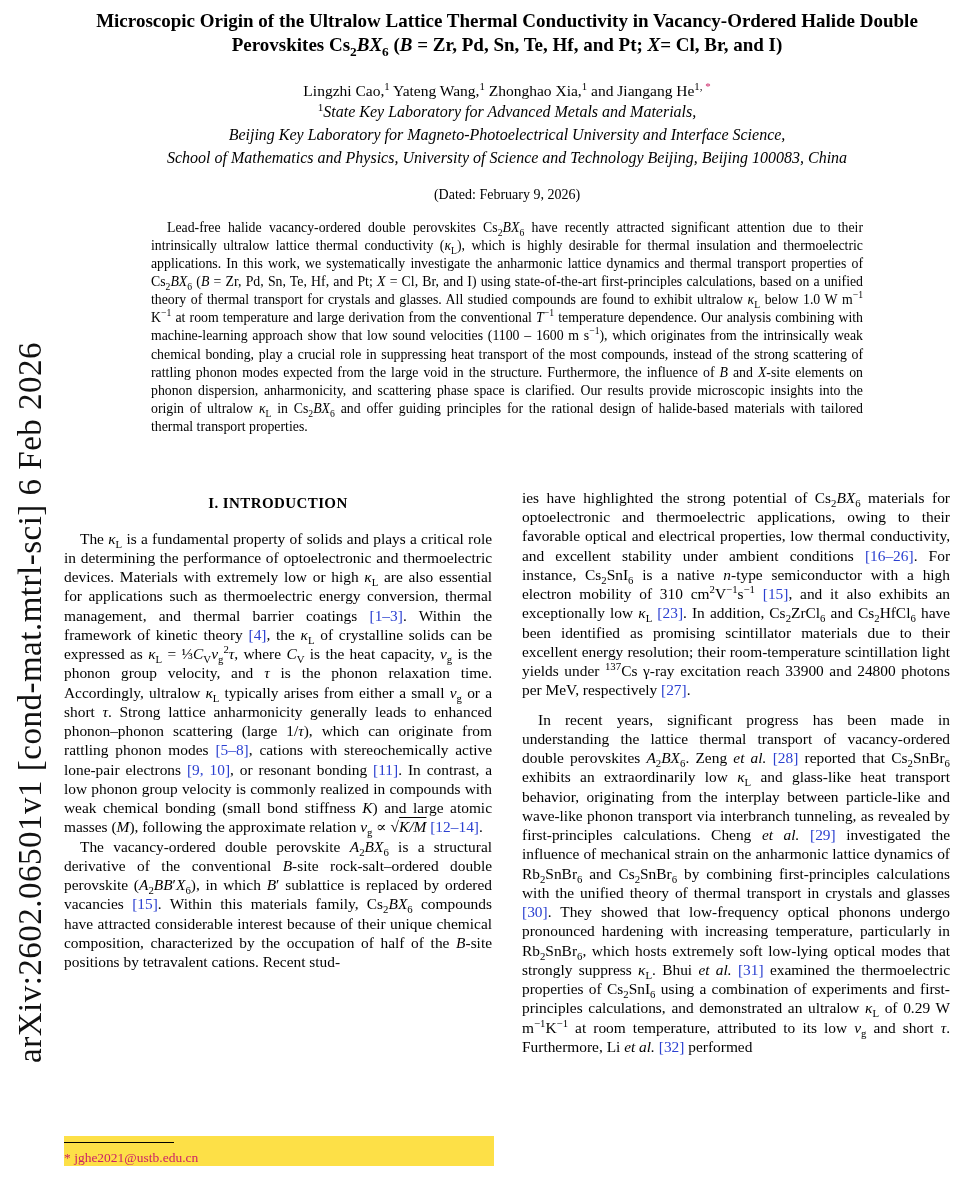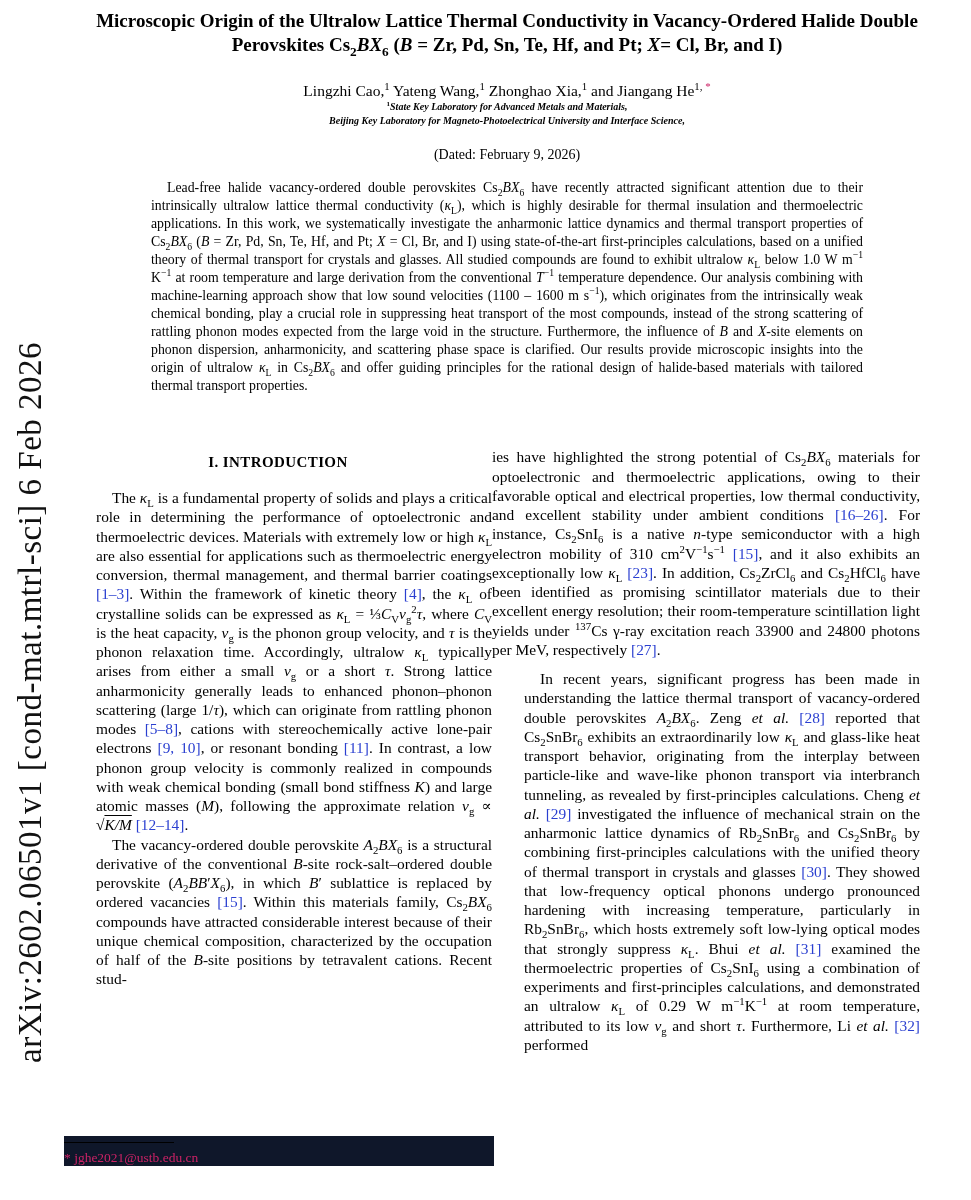--- a/index.html
+++ b/index.html
@@ -17,61 +17,62 @@
     transform-origin: 0 0; transform: rotate(-90deg);
     white-space: nowrap; font-size: 33px; letter-spacing: 0.5px;
     color: #111;
   }
   .content { position: absolute; left: 64px; top: 0; width: 886px; }
   .title {
     font-size: 19px; font-weight: bold; text-align: center;
     margin: 9px 0 16px 0; line-height: 1.25;
   }
   .authors { text-align: center; font-size: 15.5px; margin-top: 25px; }
-  .affil { text-align: center; font-style: italic; font-size: 10px; line-height: 1.45; font-weight: bold; }
+  .affil { text-align: center; font-style: italic; font-size: 16px; line-height: 1.45; }
   .affil sup, .authors sup { font-style: normal; }
   .dated { text-align: center; font-size: 14px; margin-top: 18px; }
   .abstract {
     width: 712px; margin: 16px auto 0; text-align: justify;
     font-size: 13.8px; line-height: 1.31; text-indent: 16px; font-family: Liberation Serif, serif;
   }
-  .columns { display: flex; margin-top: 52px; height: 690px; overflow: hidden; }
+  .columns { display: flex; gap: 30px; margin-top: 52px; height: 690px; overflow: hidden; }
   .col { width: 428px; text-align: justify; font-size: 15.4px; line-height: 1.25; }
   .sec {
     font-size: 15px; text-align: center; font-weight: bold;
     margin: 6px 0 16px 0; letter-spacing: 0.4px;
   }
   p { margin: 0; }
-  p.indent { text-indent: 16px; margin-left: 32px; }
+  p.indent { text-indent: 16px; }
   .cite { color: var(--citation_link, #2a3fd0); }
   .star { color: var(--url_link, #cc2266); }
   .ovl { text-decoration: overline; }
   sup, sub { line-height: 0; font-size: 70%; }
   .footnote {
     position: absolute; left: 0; top: 1136px; width: 430px;
-    background: #0f172a; font-size: 13.5px; padding-top: 6px; z-index: 2;
+    background: #fde047; font-size: 13.5px; padding-top: 6px; z-index: 2;
   }
   .fn-rule { width: 110px; border-top: 1.2px solid #000; margin-bottom: 7px; }
   .email { color: var(--url_link, #cc2266); text-decoration: none; cursor: pointer; }
 </style>
 </head>
 <body>
 
 <div class="page">
 
   <div class="arxiv-stamp">arXiv:2602.06501v1 [cond-mat.mtrl-sci] 6 Feb 2026</div>
 
   <div class="content">
 
     <h1 class="title">Microscopic Origin of the Ultralow Lattice Thermal Conductivity in Vacancy-Ordered Halide Double Perovskites Cs<sub>2</sub><i>BX</i><sub>6</sub> (<i>B</i> = Zr, Pd, Sn, Te, Hf, and Pt; <i>X</i>= Cl, Br, and I)</h1>
 
     <div class="authors">Lingzhi Cao,<sup>1</sup> Yateng Wang,<sup>1</sup> Zhonghao Xia,<sup>1</sup> and Jiangang He<sup>1, <span class="star">*</span></sup></div>
 
     <div class="affil"><sup>1</sup>State Key Laboratory for Advanced Metals and Materials,</div>
     <div class="affil">Beijing Key Laboratory for Magneto-Photoelectrical University and Interface Science,</div>
+    <div class="affil">School of Mathematics and Physics, University of Science and Technology Beijing, Beijing 100083, China</div>
 
     <div class="dated">(Dated: February 9, 2026)</div>
 
     <div class="abstract">Lead-free halide vacancy-ordered double perovskites Cs<sub>2</sub><i>BX</i><sub>6</sub> have recently attracted significant attention due to their intrinsically ultralow lattice thermal conductivity (<i>κ</i><sub>L</sub>), which is highly desirable for thermal insulation and thermoelectric applications. In this work, we systematically investigate the anharmonic lattice dynamics and thermal transport properties of Cs<sub>2</sub><i>BX</i><sub>6</sub> (<i>B</i> = Zr, Pd, Sn, Te, Hf, and Pt; <i>X</i> = Cl, Br, and I) using state-of-the-art first-principles calculations, based on a unified theory of thermal transport for crystals and glasses. All studied compounds are found to exhibit ultralow <i>κ</i><sub>L</sub> below 1.0 W m<sup>−1</sup> K<sup>−1</sup> at room temperature and large derivation from the conventional <i>T</i><sup>−1</sup> temperature dependence. Our analysis combining with machine-learning approach show that low sound velocities (1100 – 1600 m s<sup>−1</sup>), which originates from the intrinsically weak chemical bonding, play a crucial role in suppressing heat transport of the most compounds, instead of the strong scattering of rattling phonon modes expected from the large void in the structure. Furthermore, the influence of <i>B</i> and <i>X</i>-site elements on phonon dispersion, anharmonicity, and scattering phase space is clarified. Our results provide microscopic insights into the origin of ultralow <i>κ</i><sub>L</sub> in Cs<sub>2</sub><i>BX</i><sub>6</sub> and offer guiding principles for the rational design of halide-based materials with tailored thermal transport properties.</div>
 
     <div class="columns">
 
       <div class="col">
         <h2 class="sec">I.  INTRODUCTION</h2>
         <p class="indent">The <i>κ</i><sub>L</sub> is a fundamental property of solids and plays a critical role in determining the performance of optoelectronic and thermoelectric devices. Materials with extremely low or high <i>κ</i><sub>L</sub> are also essential for applications such as thermoelectric energy conversion, thermal management, and thermal barrier coatings <span class="cite">[1–3]</span>. Within the framework of kinetic theory <span class="cite">[4]</span>, the <i>κ</i><sub>L</sub> of crystalline solids can be expressed as <i>κ</i><sub>L</sub> = ⅓<i>C</i><sub>V</sub><i>ν</i><sub>g</sub><sup>2</sup><i>τ</i>, where <i>C</i><sub>V</sub> is the heat capacity, <i>ν</i><sub>g</sub> is the phonon group velocity, and <i>τ</i> is the phonon relaxation time. Accordingly, ultralow <i>κ</i><sub>L</sub> typically arises from either a small <i>ν</i><sub>g</sub> or a short <i>τ</i>. Strong lattice anharmonicity generally leads to enhanced phonon–phonon scattering (large 1/<i>τ</i>), which can originate from rattling phonon modes <span class="cite">[5–8]</span>, cations with stereochemically active lone-pair electrons <span class="cite">[9, 10]</span>, or resonant bonding <span class="cite">[11]</span>. In contrast, a low phonon group velocity is commonly realized in compounds with weak chemical bonding (small bond stiffness <i>K</i>) and large atomic masses (<i>M</i>), following the approximate relation <i>ν</i><sub>g</sub> ∝ √<span class="ovl"><i>K/M</i></span> <span class="cite">[12–14]</span>.</p>

